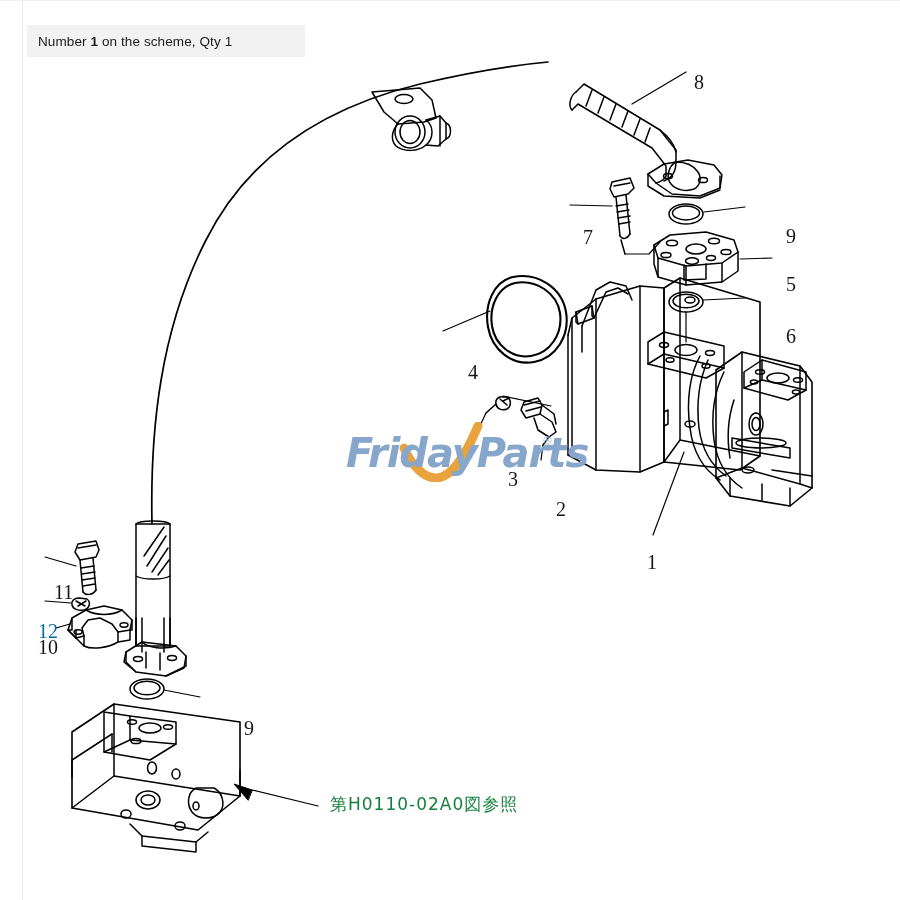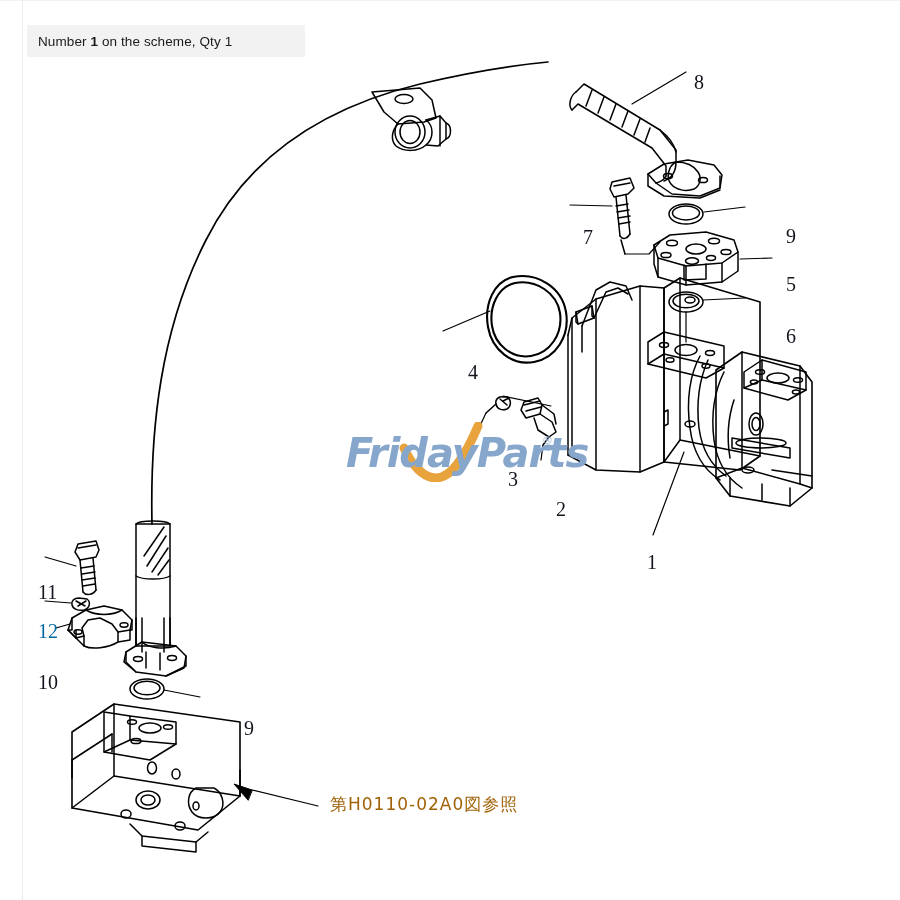--- a/index.html
+++ b/index.html
@@ -25,21 +25,21 @@
   
   .callout{
     position:absolute;font-family:"Liberation Serif",serif;
     font-size:20px;color:#14141e;line-height:1;
     user-select:none;
   }
 
   
   .refnote{
     position:absolute;font-family:"DejaVu Sans Mono","Liberation Mono",monospace;
-    font-size:17px;color:#a16207;letter-spacing:0px;white-space:nowrap;line-height:1.28;
+    font-size:17px;color:#15803d;letter-spacing:0px;white-space:nowrap;line-height:1.28;
   }
   .refnote .jp{font-family:"DejaVu Sans","Liberation Sans",sans-serif;letter-spacing:1px;}
 
   
   #watermark{
     position:absolute;left:330px;top:424px;width:250px;height:62px;
     pointer-events:none;
   }
   #watermark .wm-text{
     position:absolute;left:16px;top:6px;
@@ -388,23 +388,23 @@
   <div id="callout-layer">
       <div class="callout" style="left: 694px; top: 72px; color: rgb(20, 20, 30);">8</div>
       <div class="callout" style="left: 583px; top: 227px; color: rgb(20, 20, 30);">7</div>
       <div class="callout" style="left: 786px; top: 226px; color: rgb(20, 20, 30);">9</div>
       <div class="callout" style="left: 786px; top: 274px; color: rgb(20, 20, 30);">5</div>
       <div class="callout" style="left: 786px; top: 326px; color: rgb(20, 20, 30);">6</div>
       <div class="callout" style="left: 468px; top: 362px; color: rgb(20, 20, 30);">4</div>
       <div class="callout" style="left: 508px; top: 469px; color: rgb(20, 20, 30);">3</div>
       <div class="callout" style="left: 556px; top: 499px; color: rgb(20, 20, 30);">2</div>
       <div class="callout" style="left: 647px; top: 552px; color: rgb(20, 20, 30);">1</div>
-      <div class="callout" style="left: 38px; top: 582px; color: rgb(20, 20, 30);">11</div>
+      <div class="callout" style="left: 54px; top: 582px; color: rgb(20, 20, 30);">11</div>
       <div class="callout" style="left: 38px; top: 621px; color: #0369a1;">12</div>
-      <div class="callout" style="left: 38px; top: 672px; color: rgb(20, 20, 30);">10</div>
+      <div class="callout" style="left: 38px; top: 637px; color: rgb(20, 20, 30);">10</div>
       <div class="callout" style="left: 244px; top: 718px; color: rgb(20, 20, 30);">9</div>
     </div>
 
   <div class="refnote" id="refnote" style="left: 330px; top: 794px;">
     <div class="jp">第H0110-02A0図参照</div>
   </div>
 
 </div>
 
 </body></html>

